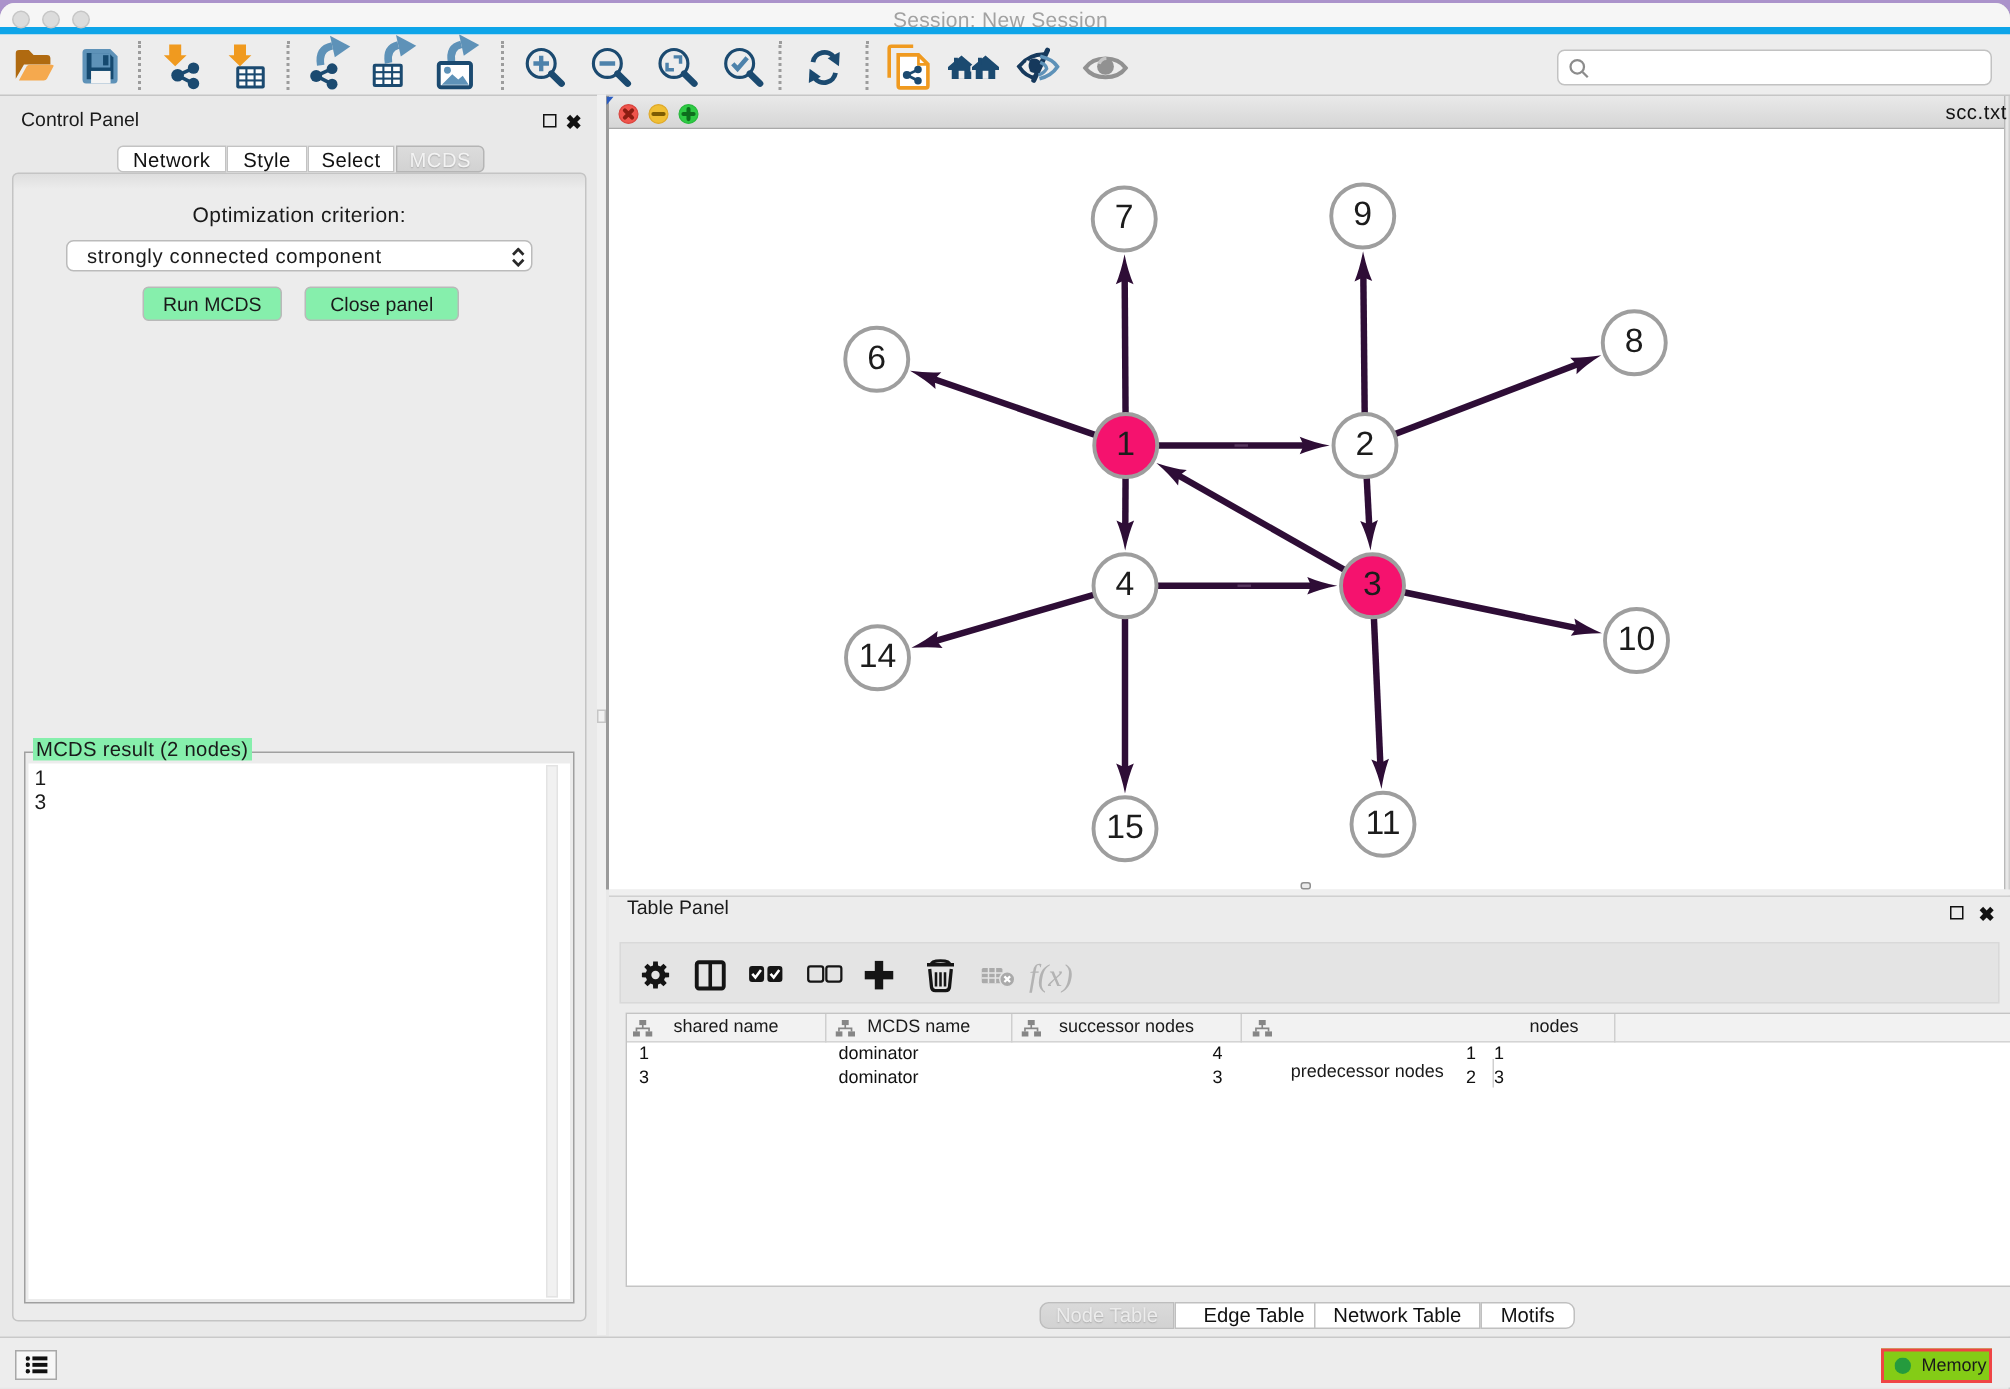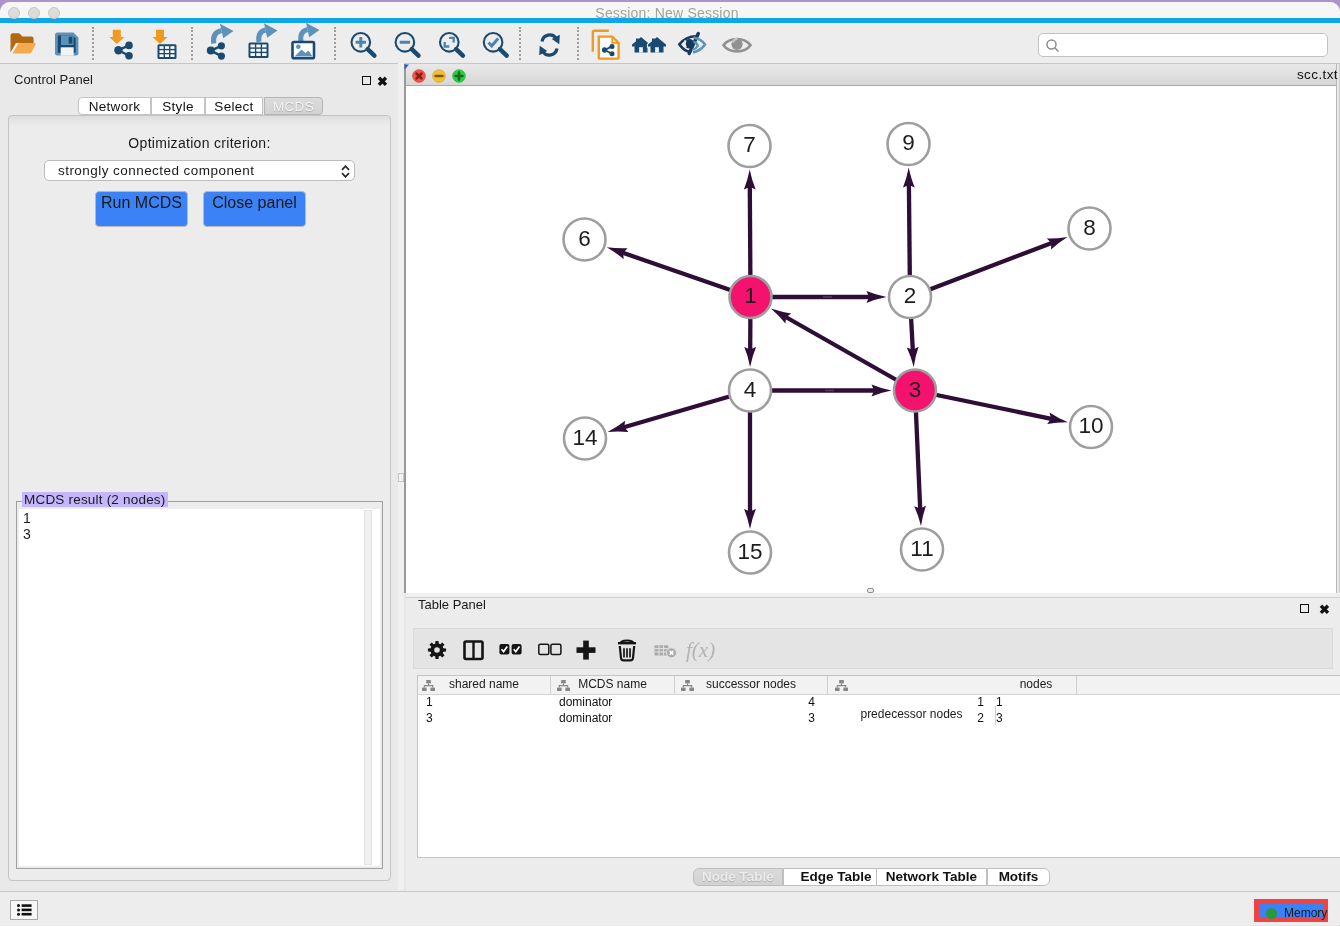--- a/index.html
+++ b/index.html
@@ -13,36 +13,36 @@
   .toolbar { position:absolute; top:21px; left:0; width:100%; height:41px; background:#ededed; border-bottom:1px solid #c6c6c6; }
   .tsep { position:absolute; top:4px; height:33px; width:0; border-left:2px dotted #9c9c9c; }
   .searchbox { position:absolute; left:1038px; top:10px; width:290px; height:24px; background:#fff; border:1px solid #c2c2c2; border-radius:5px; }
   
   .cp { position:absolute; left:0; top:62px; width:399px; height:827px; background:#e9e9e9; }
   .paneltitle { font-size:13px; color:#1a1a1a; }
   .sqicon { position:absolute; width:9px; height:9px; border:1.5px solid #111; }
   .xicon { position:absolute; font-size:13px; font-weight:bold; color:#111; line-height:11px; }
   .tab { position:absolute; top:0; height:18px; background:#fff; border:1px solid #c3c3c3; font-size:13.5px; letter-spacing:0.3px; text-align:center; line-height:17px; color:#111; }
   .tabcontent { position:absolute; left:8px; top:51px; width:383px; height:766px; border:1px solid #c4c4c4; border-radius:4px; background:linear-gradient(#dedede, #ececec 10px); }
-  .cpbtn { position:absolute; height:36px; background:#3b82f6; border:1px solid #b9b9b9; border-radius:4px; font-size:16px; text-align:center; line-height:21px; color:#1a1a1a; }
+  .cpbtn { position:absolute; height:23px; background:#86efac; border:1px solid #b9b9b9; border-radius:4px; font-size:13px; text-align:center; line-height:21px; color:#1a1a1a; }
   
   .vsplit { position:absolute; left:398px; top:61px; width:6px; height:827px; background:#f0f0f0; }
   
   .netwin { position:absolute; left:406px; top:62px; width:931px; height:529px; background:#fff; border-right:1px solid #b9b9b9; }
   .nettitle { position:absolute; top:0; left:0; width:100%; height:22px; background:linear-gradient(#e9e9e9,#d6d6d6); border-bottom:1px solid #a9a9a9; }
   .hsplit { position:absolute; left:406px; top:591px; width:934px; height:4px; background:#efefef; }
   
   .tp { position:absolute; left:406px; top:595px; width:934px; height:294px; background:#ececec; border-top:1px solid #d0d0d0; }
   .tptoolbar { position:absolute; left:7px; top:30px; width:920px; height:41px; background:#e4e4e4; border:1px solid #d9d9d9; }
   .tbl { position:absolute; left:11px; top:77px; width:1037px; height:183px; background:#fff; border:1px solid #c4c4c4; }
   .thead { position:absolute; left:0; top:0; width:100%; height:19px; background:#f2f2f2; border-bottom:1px solid #d4d4d4; }
   .thcell { position:absolute; top:0; height:19px; border-right:1px solid #cfcfcf; font-size:12px; text-align:center; line-height:16px; color:#1a1a1a; }
   .trow { position:absolute; left:0; width:100%; height:16px; font-size:12px; line-height:16px; color:#111; }
   .tcell { position:absolute; top:0; height:16px; }
-  .btab { position:absolute; top:0; height:18px; background:#fff; border:1px solid #c0c0c0; font-size:13.5px; text-align:center; line-height:16px; color:#111;font-weight:bold; }
+  .btab { position:absolute; top:0; height:18px; background:#fff; border:1px solid #c0c0c0; font-size:13.5px; text-align:center; line-height:16px; color:#111; }
   
   .statusbar { position:absolute; left:0; top:889px; width:100%; height:34px; background:#ededed; border-top:1px solid #c9c9c9; }
 </style>
 </head>
 <body>
 <div class="win">
 
   <div class="titlebar">
     <div class="tl" style="left:8px;"></div>
     <div class="tl" style="left:28px;"></div>
@@ -172,21 +172,21 @@
           <path d="M1,4.8 L4.5,1.2 L8,4.8" fill="none" stroke="#2a2a2a" stroke-width="1.8"></path>
           <path d="M1,8.2 L4.5,11.8 L8,8.2" fill="none" stroke="#2a2a2a" stroke-width="1.8"></path>
         </svg>
     </div>
     <div class="abs" style="left:0; top:71px; width:399px; text-align:center; font-size:14px; letter-spacing:0.3px;">Optimization criterion:</div>
     <div class="cpbtn" style="left:95px; top:127px; width:93px;">Run MCDS</div>
     <div class="cpbtn" style="left:203px; top:127px; width:103px;">Close panel</div>
 
     <div class="abs" style="left:16px; top:437px; width:367px; height:368px; border:1px solid #a0a0a0;"></div>
     <div class="abs" style="left:19px; top:445px; width:361px; height:357px; background:#fff;"></div>
-    <div class="abs" style="left:22px; top:428px; font-size:13.5px; letter-spacing:0.2px; background:#c4b5fd; padding:0 2px;">MCDS result (2 nodes)</div>
+    <div class="abs" style="left:22px; top:428px; font-size:13.5px; letter-spacing:0.2px; background:#86efac; padding:0 2px;">MCDS result (2 nodes)</div>
     <div class="abs" style="left:364px; top:446px; width:8px; height:355px; background:#f1f1f1; border:1px solid #e3e3e3;"></div>
     <div class="abs" style="left:23px; top:447px; font-size:14px; line-height:15.7px;">1<br>3</div>
   </div>
   <div class="vsplit"></div>
 
   <div class="netwin">
     <div class="nettitle">
       <div class="abs" style="left:2px; top:0; width:100%; text-align:right; font-size:13.5px; letter-spacing:0.4px; color:#111; line-height:22px;">scc.txt</div>
       <svg width="60" height="16" viewBox="0 0 60 16" style="position:absolute;left:6px;top:5px;">
         <circle cx="7" cy="7" r="6.3" fill="#ef544c" stroke="#d8453e" stroke-width="0.8"></circle>
@@ -352,20 +352,20 @@
     <div class="abs" style="left:10px; top:8px; width:28px; height:20px; background:#f7f7f7; border:1px solid #a8a8a8;">
 <svg width="15" height="12" viewBox="0 0 15 12" style="position:absolute;left:6px;top:3px;">
 <circle cx="1.5" cy="1.6" r="1.5" fill="#111"></circle>
           <rect x="4.6" y="0.3" width="10" height="2.6" fill="#111"></rect>
 <circle cx="1.5" cy="5.9" r="1.5" fill="#111"></circle>
           <rect x="4.6" y="4.6" width="10" height="2.6" fill="#111"></rect>
 <circle cx="1.5" cy="10.2" r="1.5" fill="#111"></circle>
           <rect x="4.6" y="8.9" width="10" height="2.6" fill="#111"></rect>
 </svg>
       </div>
-    <div class="abs" style="left:1254px; top:7px; width:74px; height:23px; background:#3b82f6; border:5px solid #ef4444; font-size:12px;">
+    <div class="abs" style="left:1254px; top:7px; width:74px; height:23px; background:#84cc16; border:2px solid #ef4444; font-size:12px;">
       <svg width="11" height="11" viewBox="0 0 11 11" style="position:absolute;left:7px;top:4px;">
           <circle cx="5.5" cy="5.5" r="5.5" fill="#259b3e"></circle>
         </svg>
       <span style="position:absolute; left:25px; top:2px;">Memory</span>
     </div>
   </div>
 </div>
 
 </body></html>

